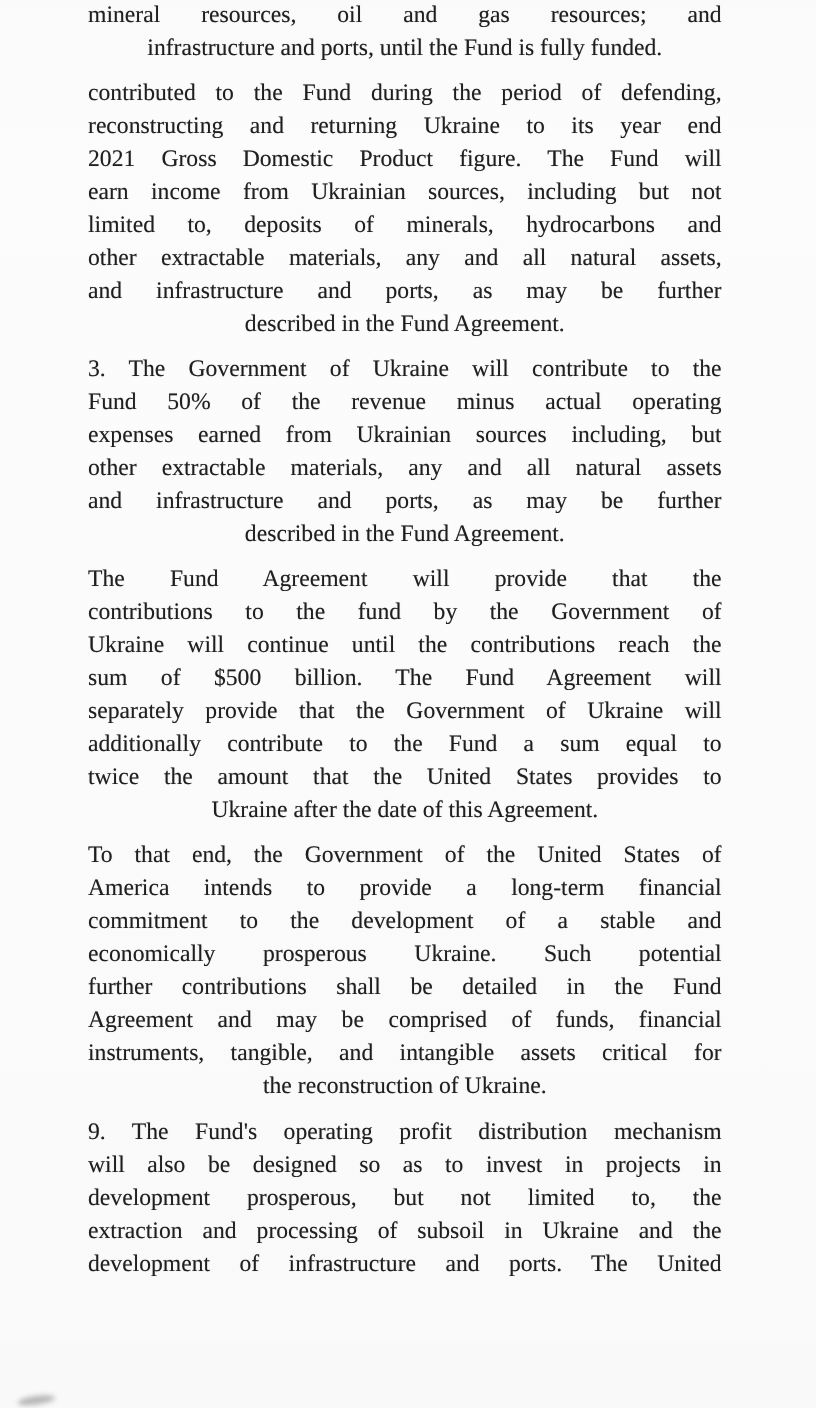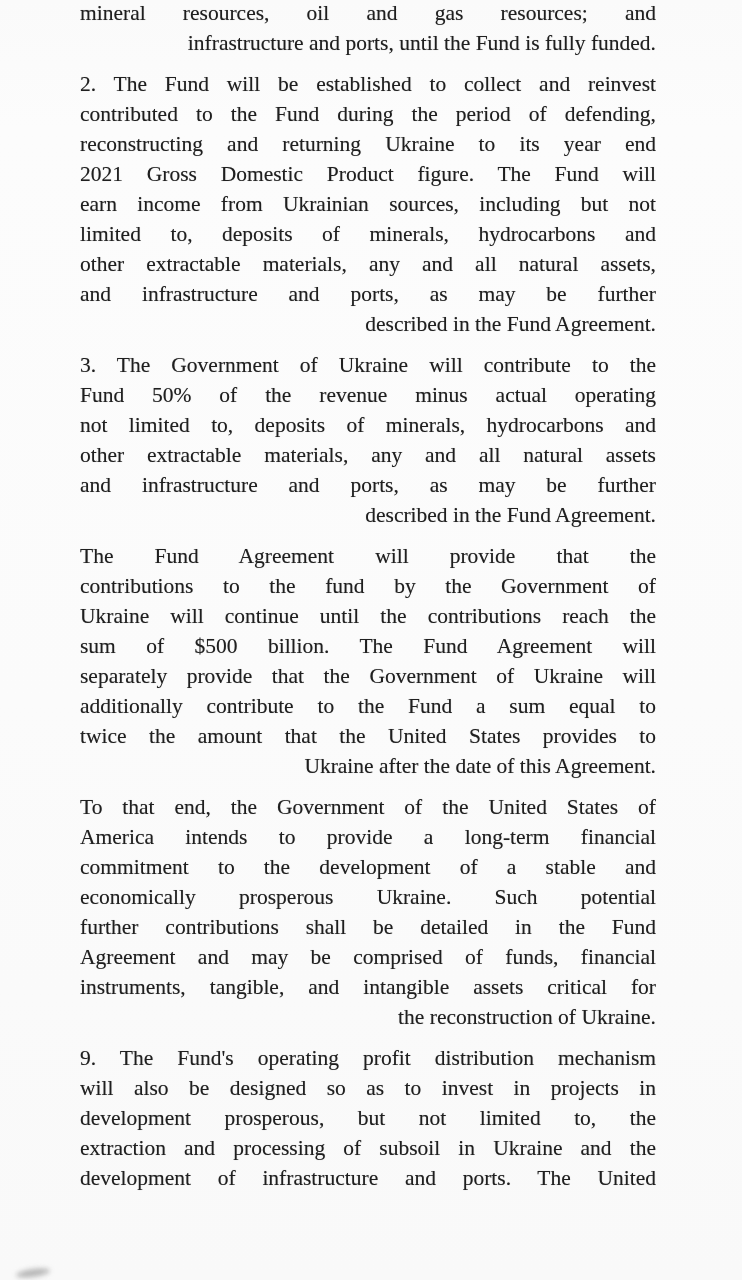--- a/index.html
+++ b/index.html
@@ -38,21 +38,21 @@
     white-space: normal;
   }
   
   .line::after {
     content: "";
     display: inline-block;
     width: 100%;
     height: 0;
   }
   .line.last {
-    text-align: right;
+    text-align: center;
   }
   .line.last::after {
     content: none;
   }
   .smudge {
     position: absolute;
     left: 16px;
     top: 1269px;
     width: 34px;
     height: 8px;
@@ -65,34 +65,33 @@
 </head>
 <body>
 
 <div class="page">
   <div class="text-block">
       <div class="paragraph">
         <div class="line">mineral resources, oil and gas resources; and</div>
         <div class="line last">infrastructure and ports, until the Fund is fully funded.</div>
       </div>
       <div class="paragraph">
-        <div class="line">2. The Fund will be established to collect and reinvest</div>
         <div class="line">contributed to the Fund during the period of defending,</div>
         <div class="line">reconstructing and returning Ukraine to its year end</div>
         <div class="line">2021 Gross Domestic Product figure. The Fund will</div>
         <div class="line">earn income from Ukrainian sources, including but not</div>
         <div class="line">limited to, deposits of minerals, hydrocarbons and</div>
         <div class="line">other extractable materials, any and all natural assets,</div>
         <div class="line">and infrastructure and ports, as may be further</div>
         <div class="line last">described in the Fund Agreement.</div>
       </div>
       <div class="paragraph">
         <div class="line">3. The Government of Ukraine will contribute to the</div>
         <div class="line">Fund 50% of the revenue minus actual operating</div>
-        <div class="line">not limited to, deposits of minerals, hydrocarbons and</div>
+        <div class="line">expenses earned from Ukrainian sources including, but</div>
         <div class="line">other extractable materials, any and all natural assets</div>
         <div class="line">and infrastructure and ports, as may be further</div>
         <div class="line last">described in the Fund Agreement.</div>
       </div>
       <div class="paragraph">
         <div class="line">The Fund Agreement will provide that the</div>
         <div class="line">contributions to the fund by the Government of</div>
         <div class="line">Ukraine will continue until the contributions reach the</div>
         <div class="line">sum of $500 billion. The Fund Agreement will</div>
         <div class="line">separately provide that the Government of Ukraine will</div>

